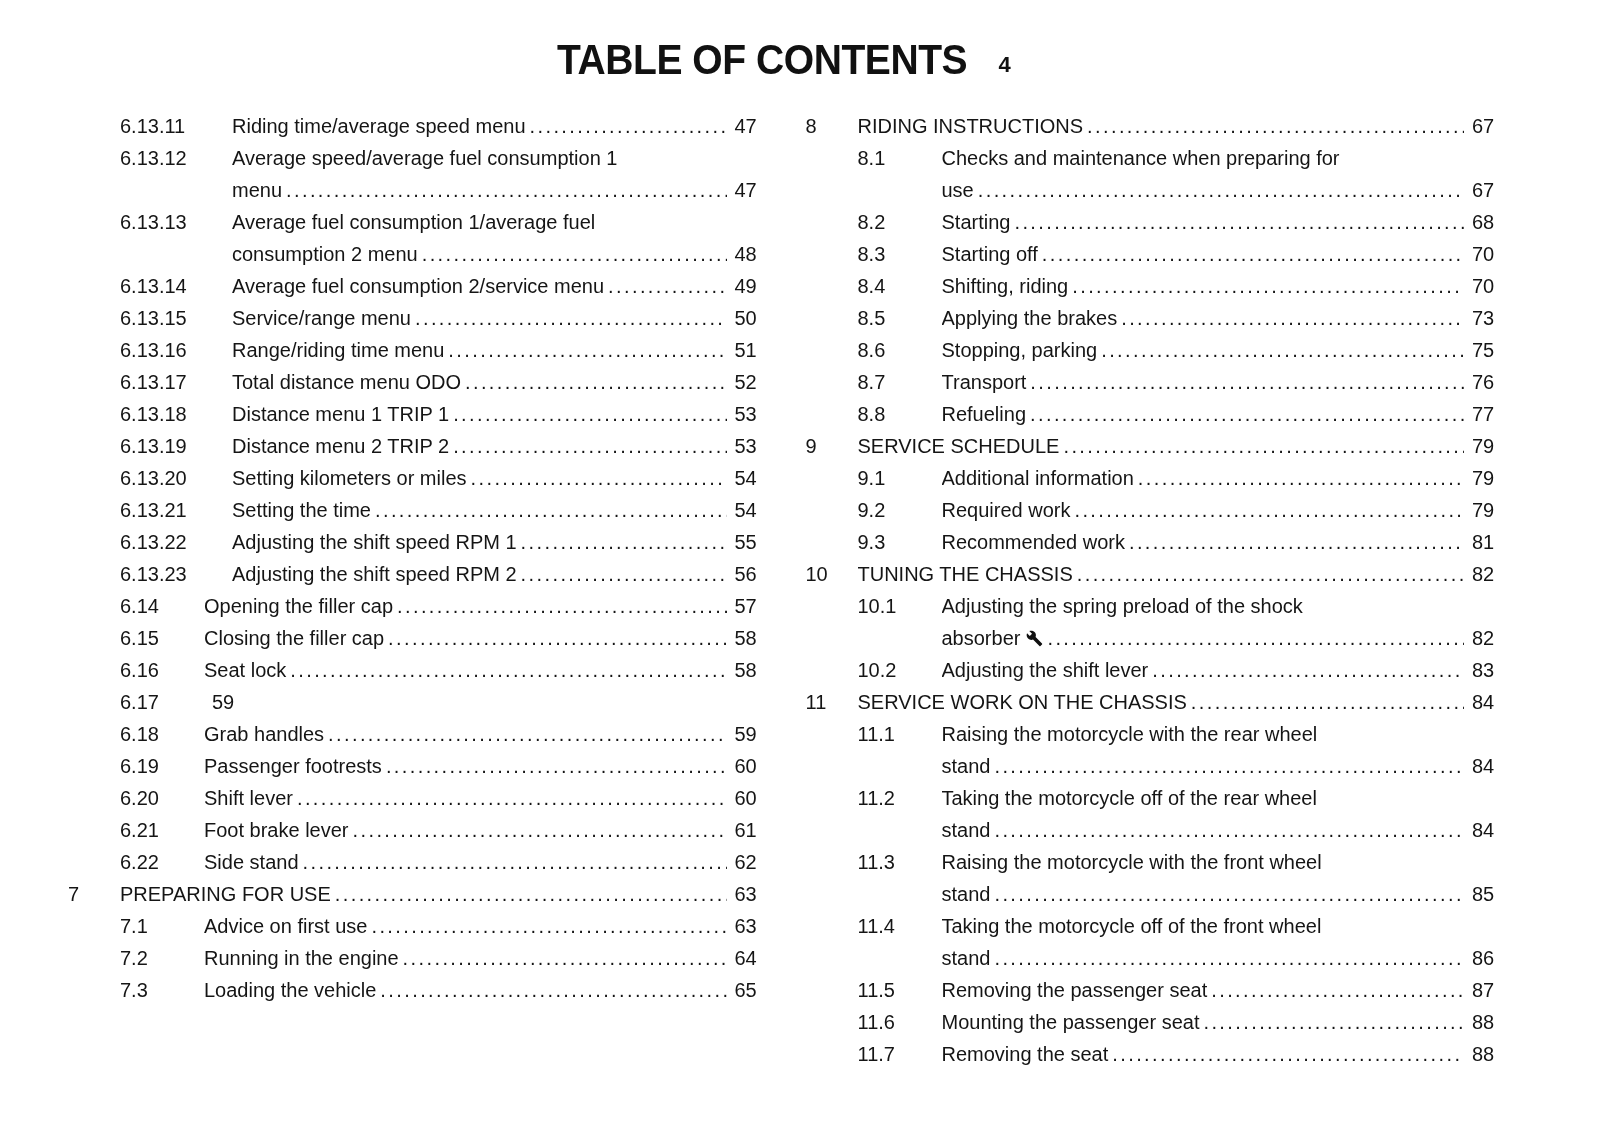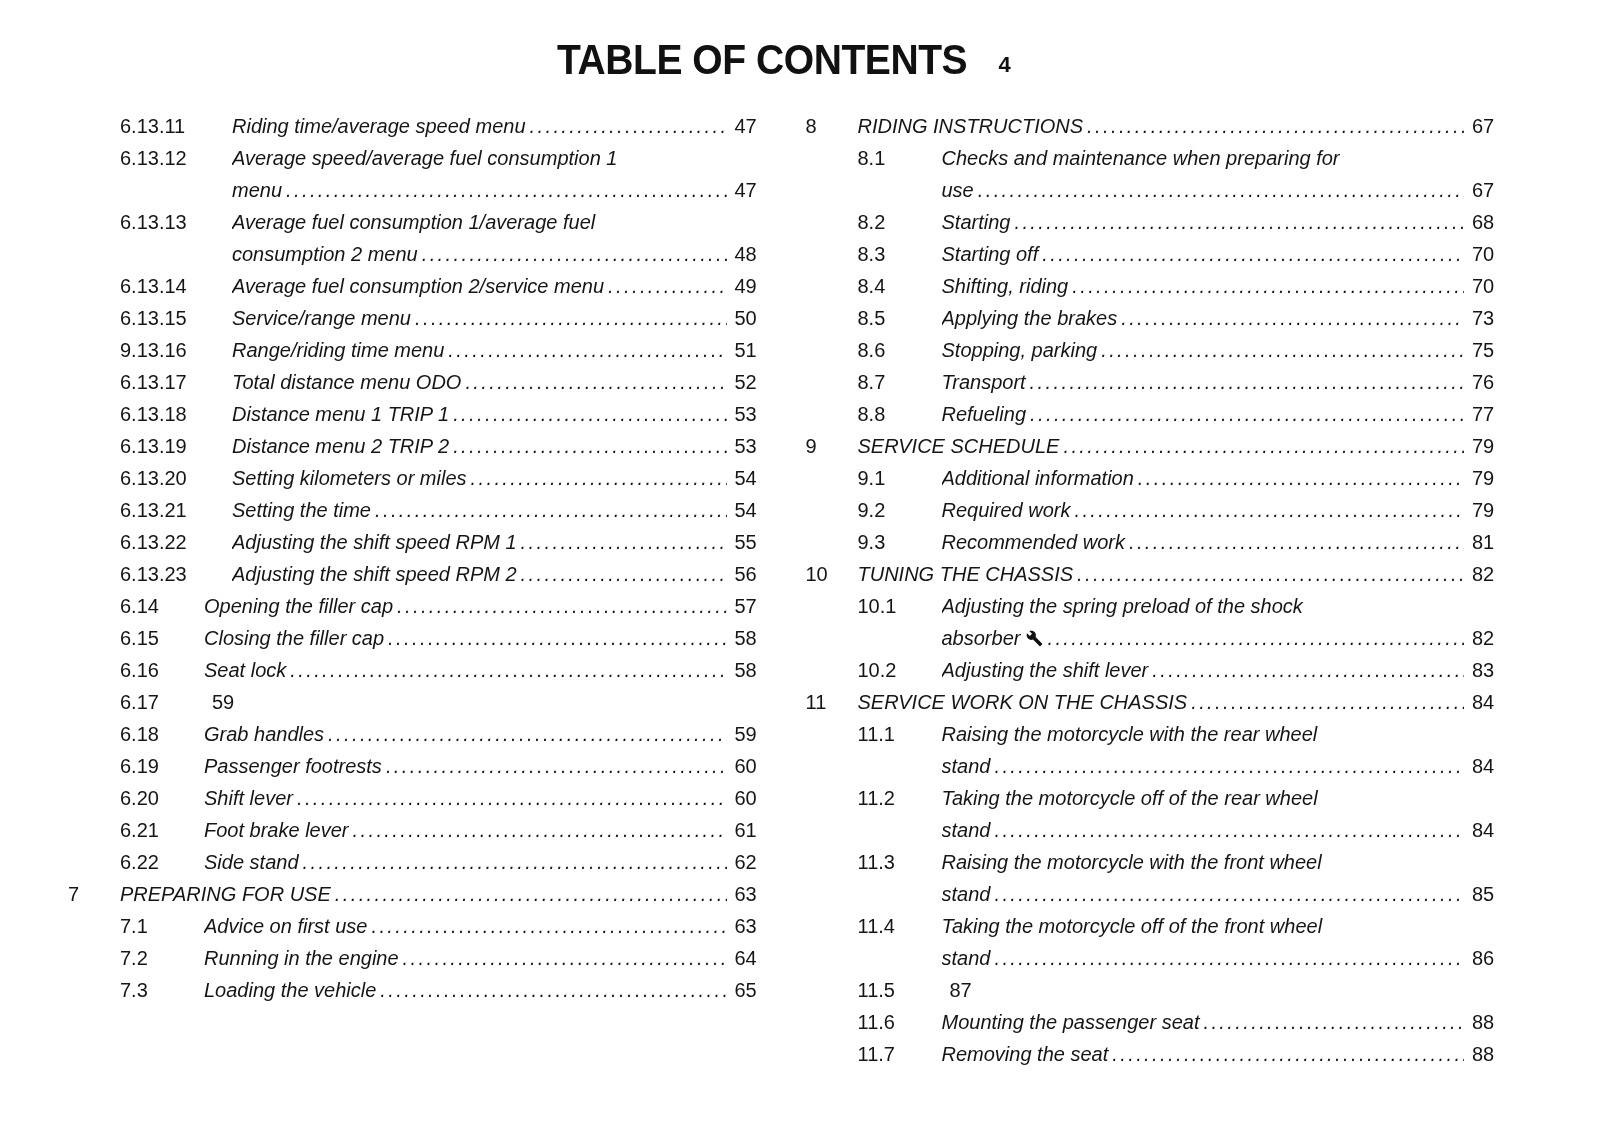--- a/index.html
+++ b/index.html
@@ -23,21 +23,21 @@
   .columns { display: flex; gap: 43px; margin-top: 26px; }
   .col { flex: 1 1 0; min-width: 0; }
 
   .entry { display: flex; font-size: 20px; line-height: 32px; }
   .num { flex: 0 0 auto; align-self: flex-start; }
   .lvl-top .num { width: 52px; }
   .lvl-sub, .lvl-subwide { padding-left: 52px; }
   .lvl-sub .num { width: 84px; }
   .lvl-subwide .num { width: 112px; }
 
-  .txt { flex: 1 1 auto; min-width: 0; overflow: hidden; font-style: italic; }
+  .txt { flex: 1 1 auto; min-width: 0; overflow: hidden; }
   .line { display: block; }
   .pg { flex: 0 0 auto; align-self: flex-end; min-width: 36px; padding-left: 8px; }
 
   .leader { display: inline-block; width: 0; white-space: nowrap; }
   .leader::after {
     content: "..........................................................................................................................................................";
     letter-spacing: 2.4px; padding-left: 4px; color: #151515;
   }
 
   .icon-wrench { display: inline-block; width: 17px; height: 17px; margin-left: 6px; vertical-align: -2px; }
@@ -84,21 +84,21 @@
           <span class="pg">49</span>
         </div>
         <div class="entry lvl-subwide">
           <span class="num">6.13.15</span>
           <span class="txt">
             <span class="line"><span class="t">Service/range menu</span><span class="leader"></span></span>
           </span>
           <span class="pg">50</span>
         </div>
         <div class="entry lvl-subwide">
-          <span class="num">9.13.16</span>
+          <span class="num">6.13.16</span>
           <span class="txt">
             <span class="line"><span class="t">Range/riding time menu</span><span class="leader"></span></span>
           </span>
           <span class="pg">51</span>
         </div>
         <div class="entry lvl-subwide">
           <span class="num">6.13.17</span>
           <span class="txt">
             <span class="line"><span class="t">Total distance menu ODO</span><span class="leader"></span></span>
           </span>
@@ -386,20 +386,23 @@
         <div class="entry lvl-sub">
           <span class="num">11.4</span>
           <span class="txt">
             <span class="line">Taking the motorcycle off of the front wheel</span>
             <span class="line"><span class="t">stand</span><span class="leader"></span></span>
           </span>
           <span class="pg">86</span>
         </div>
         <div class="entry lvl-sub">
           <span class="num">11.5</span>
+          <span class="txt">
+            <span class="line"><span class="t">Removing the passenger seat</span><span class="leader"></span></span>
+          </span>
           <span class="pg">87</span>
         </div>
         <div class="entry lvl-sub">
           <span class="num">11.6</span>
           <span class="txt">
             <span class="line"><span class="t">Mounting the passenger seat</span><span class="leader"></span></span>
           </span>
           <span class="pg">88</span>
         </div>
         <div class="entry lvl-sub">

